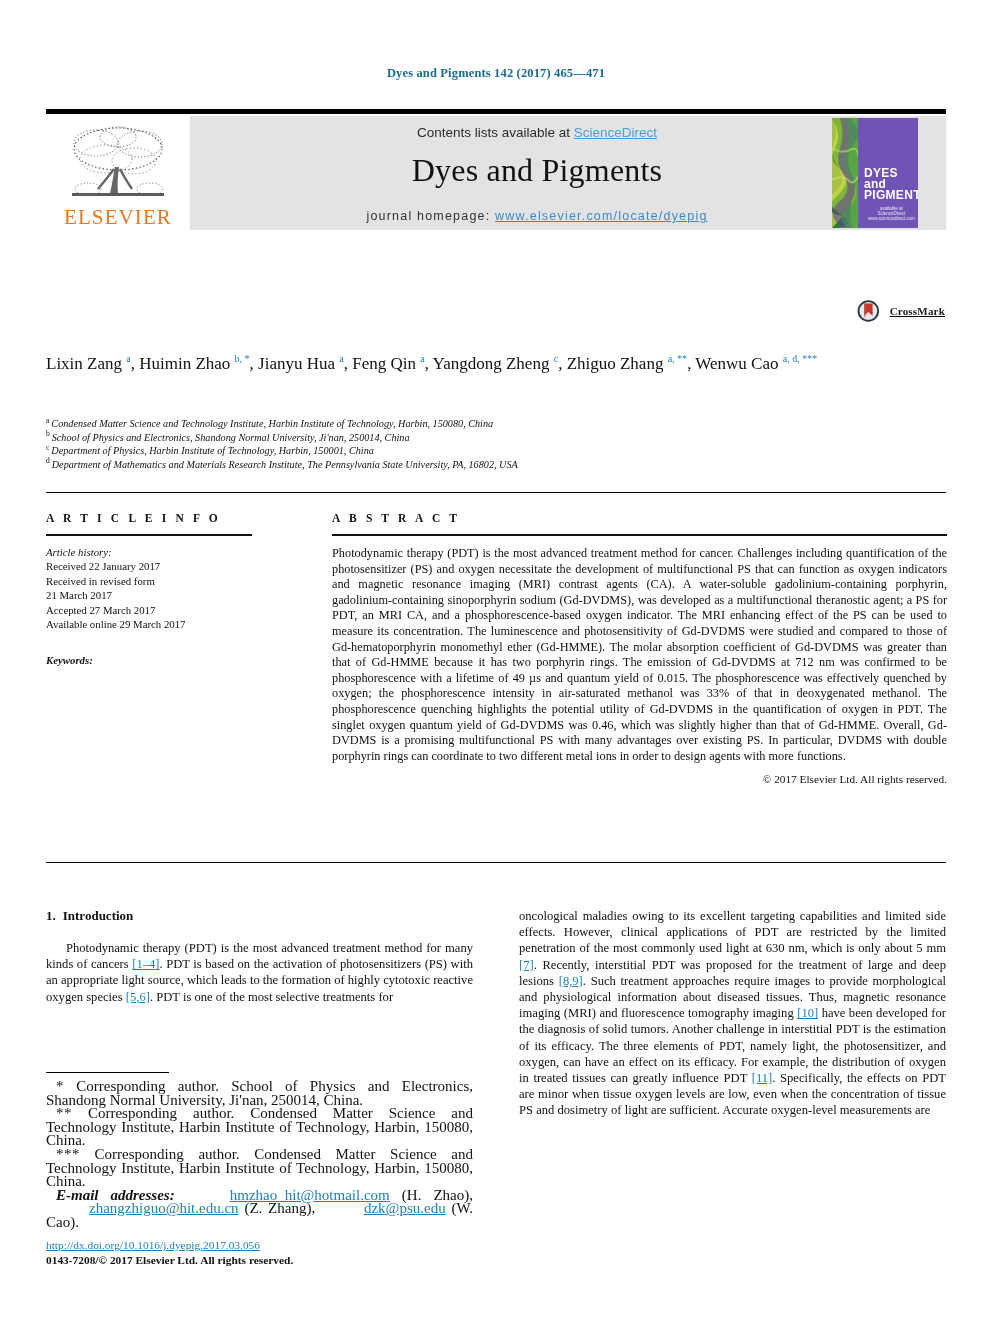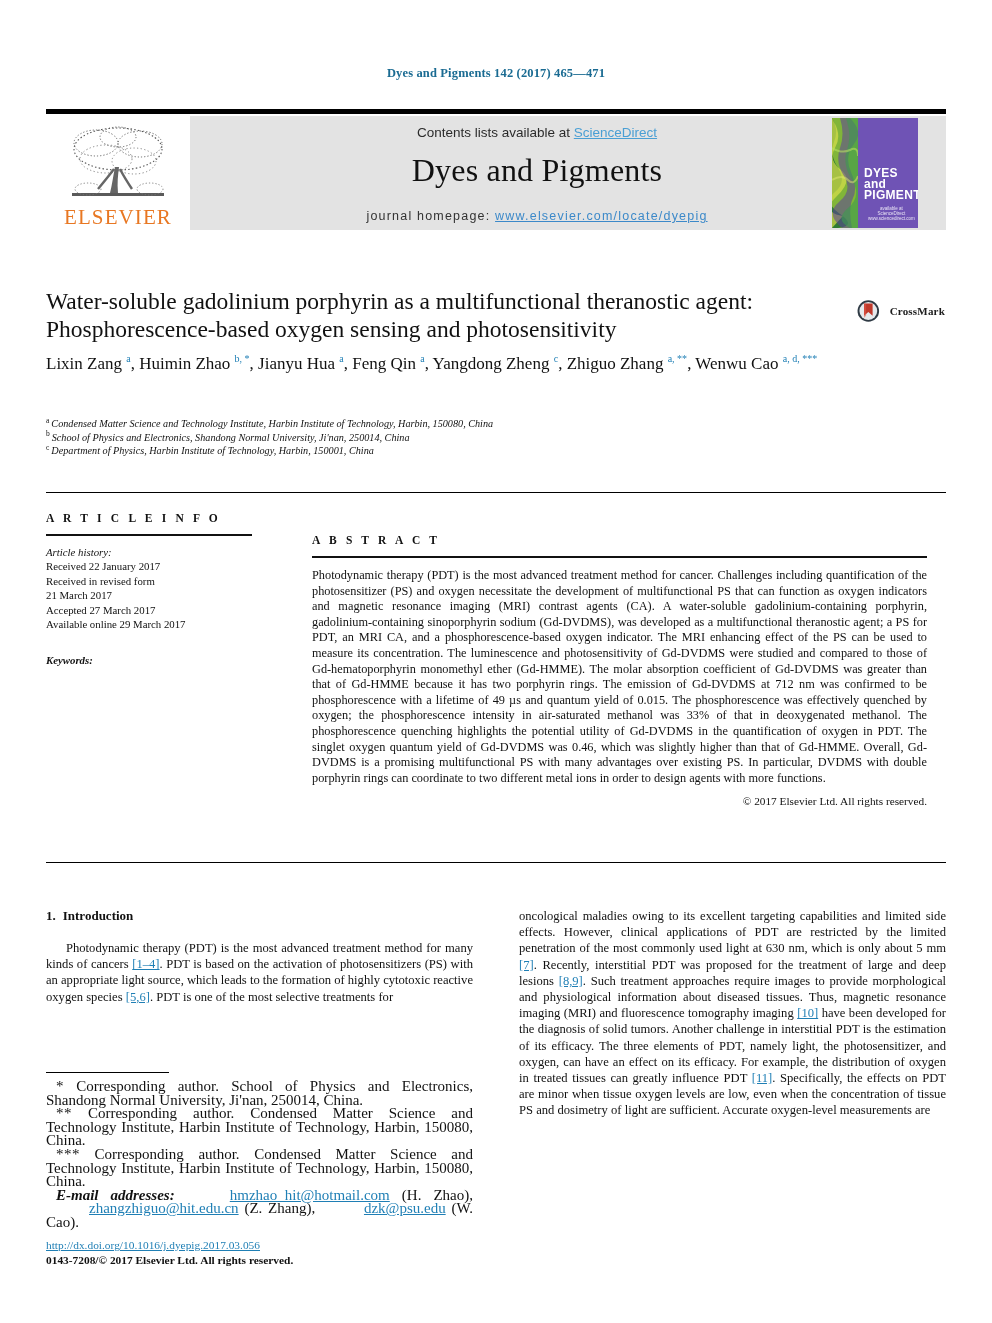--- a/index.html
+++ b/index.html
@@ -153,20 +153,21 @@
     line-height: 28px;
     color: #111;
   }
   .crossmark {
     position: absolute;
     left: 857px; top: 288px;
     width: 88px; height: 46px;
     display: flex;
     align-items: center;
     gap: 10px;
+    text-decoration: underline;
   }
   .cm-label {
     font-family: "Liberation Serif", serif;
     font-size: 11px;
     font-weight: bold;
     color: #1c1c1c;
     letter-spacing: .2px;
   }
 
   .authors {
@@ -217,23 +218,22 @@
     background: #000;
   }
 
   .infocol {
     position: absolute;
     left: 46px; top: 512px;
     width: 235px;
   }
   .abscol {
     position: absolute;
-    left: 312px; top: 512px;
+    left: 332px; top: 512px;
     width: 615px;
-    margin-top: 22px;
   }
   .sechead {
     font-family: "Liberation Serif", serif;
     font-weight: bold;
     font-size: 11.5px;
     letter-spacing: 3.2px;
     color: #111;
   }
   .thinrule {
     margin-top: 10px;
@@ -397,38 +397,38 @@
         </div>
         <div class="sdlogo">
           <div>available at</div>
           <div>ScienceDirect</div>
           <div>www.sciencedirect.com</div>
         </div>
       </div>
     </div>
   </div>
 
-  <div class="title">Water-soluble gadolinium porphyrin as a multifunctional theranostic agent: Phosphorescence-based oxygen sensing and photosensitivity</div>
 
   <div class="crossmark">
     <svg width="42" height="42" viewBox="0 0 42 42">
       <circle cx="21" cy="21" r="20" fill="#2f3a44"></circle>
       <circle cx="21" cy="21" r="16.5" fill="#e6e9ec"></circle>
       <path d="M13 7 h16 v23 l-8 -7 l-8 7 Z" fill="#c0392b"></path>
       <path d="M13 7 h4 v23 l-4 3.5 Z" fill="#e05a4a" opacity=".55"></path>
     </svg>
     <span class="cm-label">CrossMark</span>
   </div>
 
   <div class="authors"><span>Lixin Zang </span><sup>a</sup>, <span>Huimin Zhao </span><sup>b, *</sup>, <span>Jianyu Hua </span><sup>a</sup>, <span>Feng Qin </span><sup>a</sup>, <span>Yangdong Zheng </span><sup>c</sup>, <span>Zhiguo Zhang </span><sup>a, **</sup>, <span>Wenwu Cao </span><sup>a, d, ***</sup></div>
 
   <div class="affiliations">
       <div class="aff"><sup>a</sup><span>Condensed Matter Science and Technology Institute, Harbin Institute of Technology, Harbin, 150080, China</span></div>
       <div class="aff"><sup>b</sup><span>School of Physics and Electronics, Shandong Normal University, Ji'nan, 250014, China</span></div>
       <div class="aff"><sup>c</sup><span>Department of Physics, Harbin Institute of Technology, Harbin, 150001, China</span></div>
+      <div class="aff"><sup>d</sup><span>Department of Mathematics and Materials Research Institute, The Pennsylvania State University, PA, 16802, USA</span></div>
     </div>
 
   <div class="hr-top"></div>
 
   <div class="infocol">
     <div class="sechead">A R T I C L E  I N F O</div>
     <div class="thinrule"></div>
     <div class="article-history">
       <div class="lbl">Article history:</div>
       <div id="history-lines">

